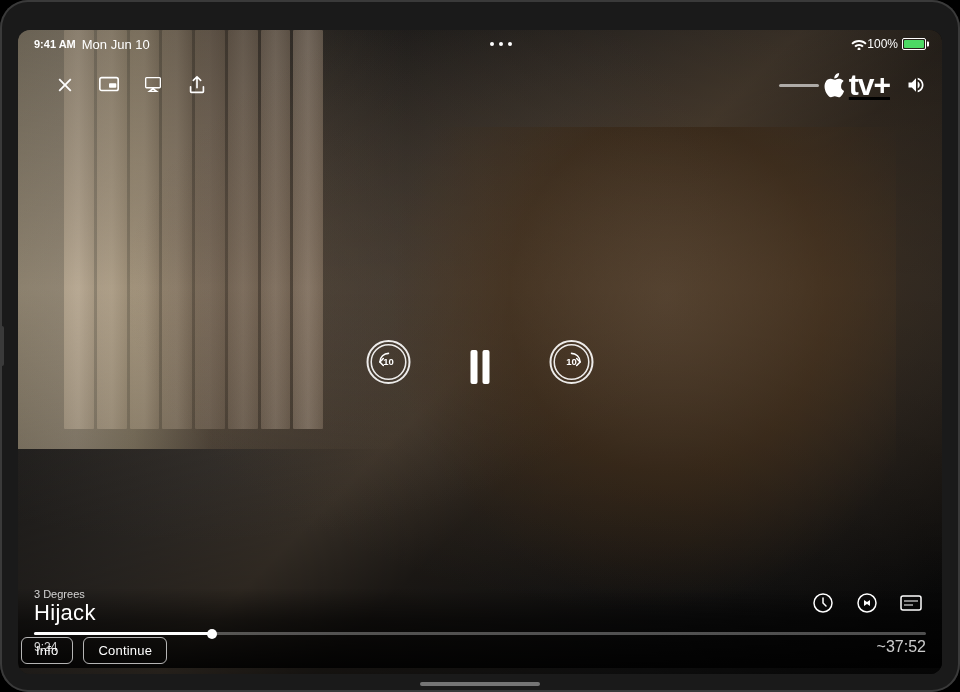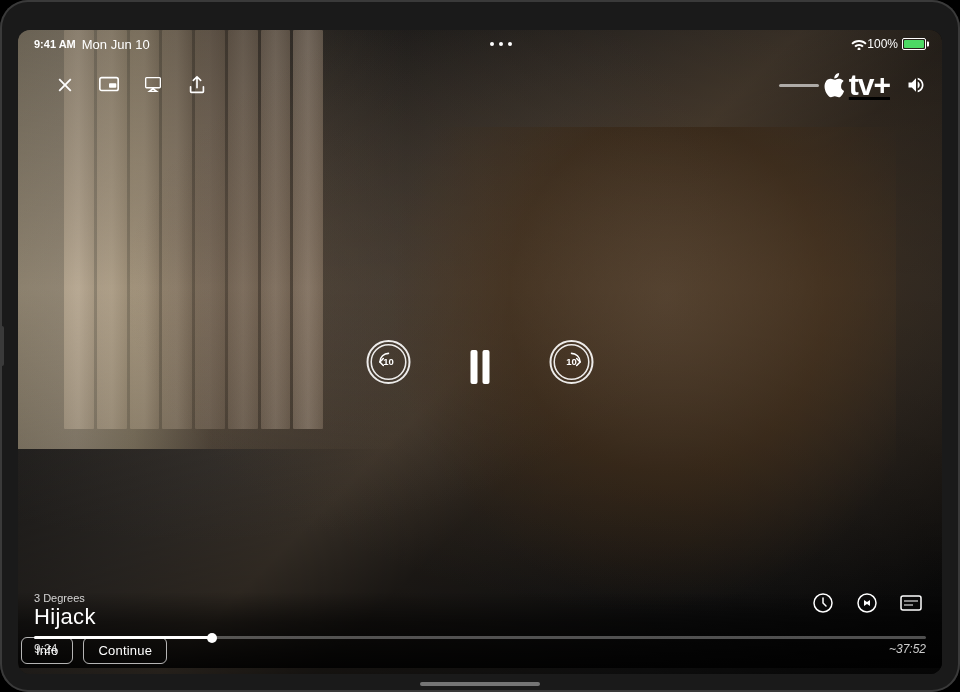--- a/index.html
+++ b/index.html
@@ -346,23 +346,22 @@
       justify-content: space-between;
       align-items: center;
     }
 
     .time-current {
       font-size: 12px;
       color: rgba(255,255,255,0.8);
     }
 
     .time-remaining {
-      font-size: 12px;
+      font-size: 16px;
       color: rgba(255,255,255,0.8);
-      font-style: italic;
     }
 
     
     .bottom-right-controls {
       position: absolute;
       bottom: 56px;
       right: 16px;
       display: flex;
       gap: 14px;
       align-items: center;

